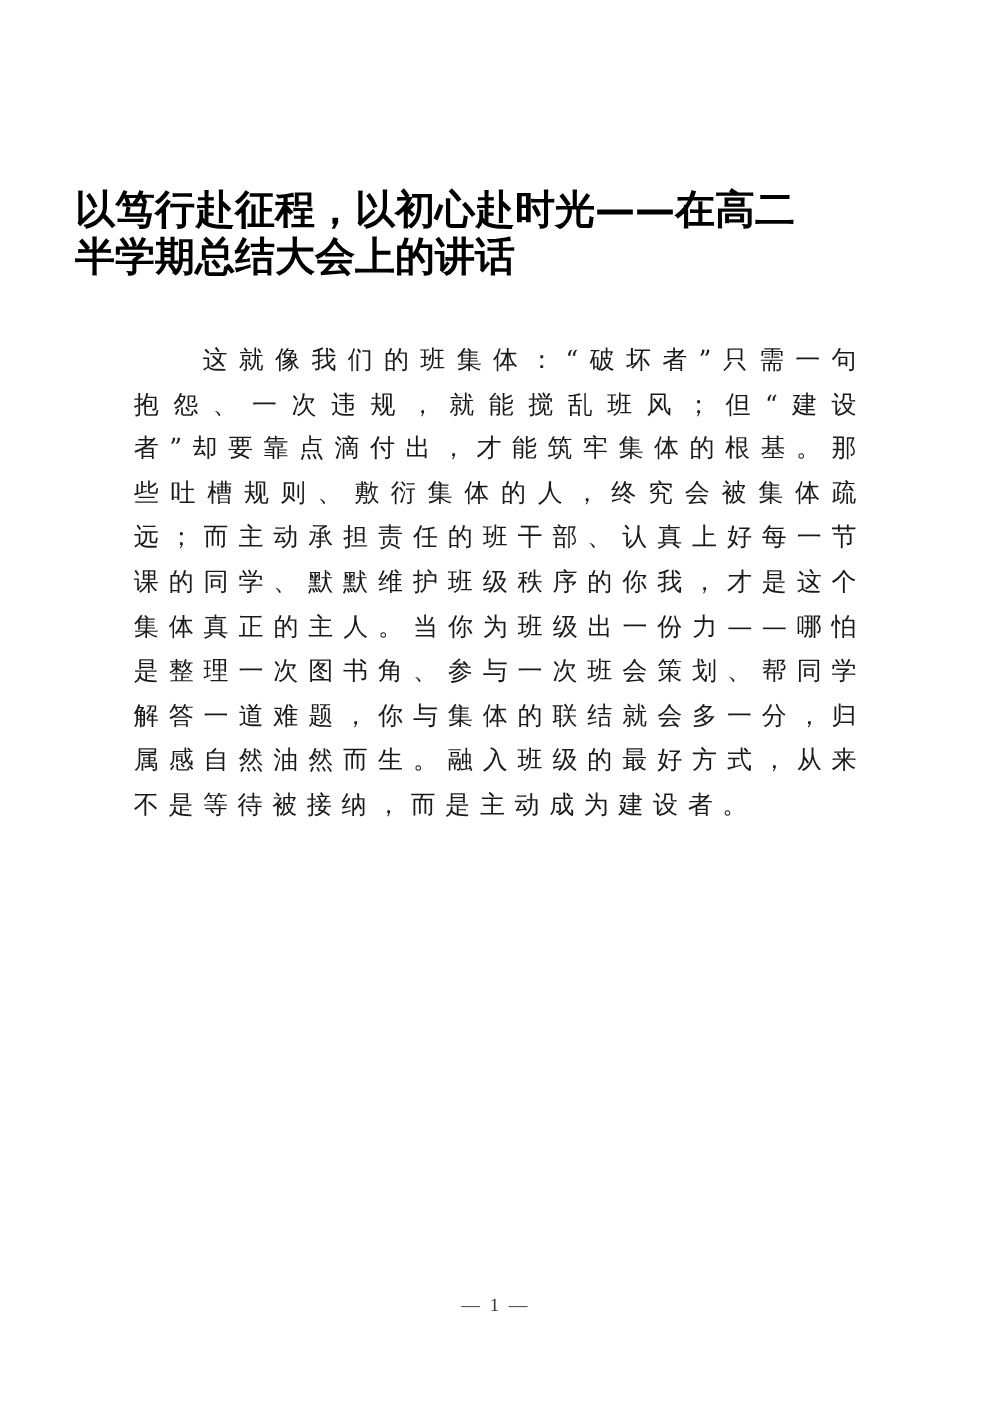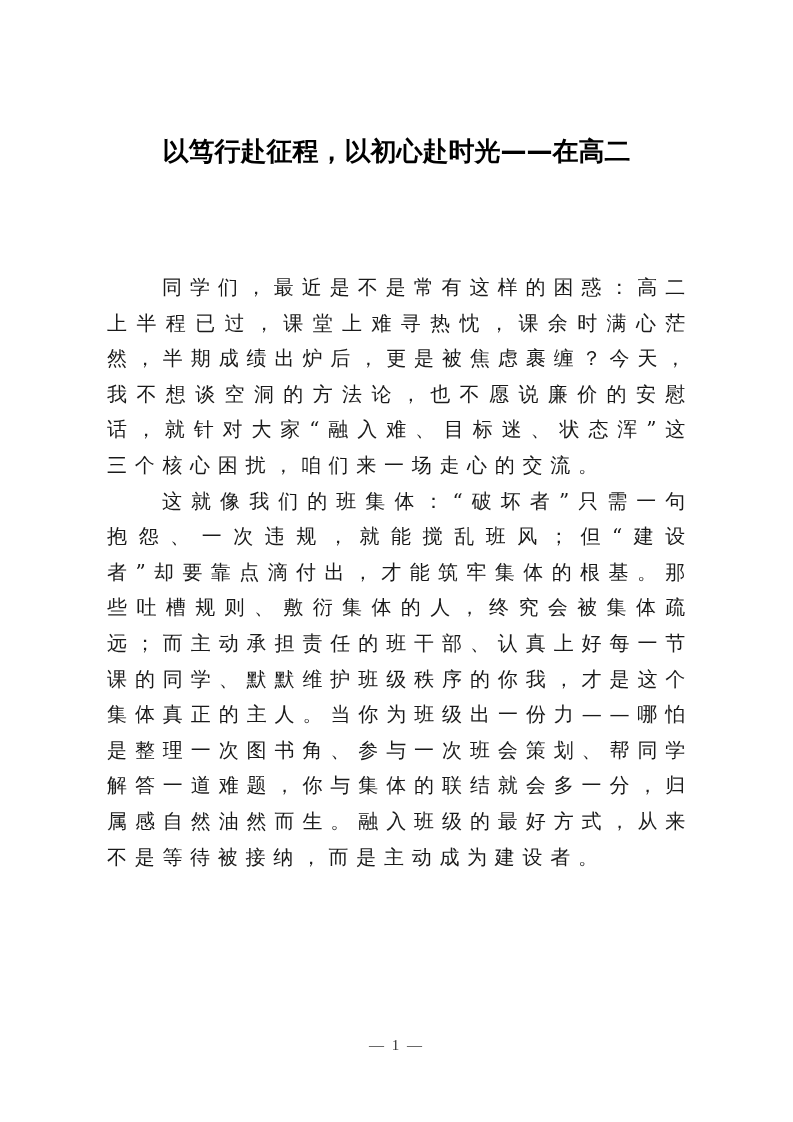--- a/index.html
+++ b/index.html
@@ -18,25 +18,25 @@
     position: absolute;
     left: 0; top: 0;
     width: 793px;
     height: 1122px;
     background: #ffffff;
   }
   .title {
     position: absolute;
     left: 60px;
     width: 673px;
-    top: 132px;
-    text-align: center;
+    top: 148px;
+    text-align: left;
     font-family: "DejaVu Sans", sans-serif;
     font-weight: bold;
-    font-size: 26px;
+    font-size: 32px;
     line-height: 38px;
     letter-spacing: 0px;
     color: #000000;
   }
   .title .line { display: block; white-space: nowrap; }
   .body-text {
     position: absolute;
     left: 107px;
     top: 270px;
     width: 586px;
@@ -63,21 +63,21 @@
     color: #333333;
     letter-spacing: 2px;
   }
 </style>
 </head>
 <body>
 
 <div class="page">
   <h1 class="title" style="margin:0;">
     <span class="line">以笃行赴征程，以初心赴时光——在高二</span>
+    <span class="line">半学期总结大会上的讲话</span>
   </h1>
 
   <div class="body-text">
-    <p class="para">同学们，最近是不是常有这样的困惑：高二上半程已过，课堂上难寻热忱，课余时满心茫然，半期成绩出炉后，更是被焦虑裹缠？今天，我不想谈空洞的方法论，也不愿说廉价的安慰话，就针对大家“融入难、目标迷、状态浑”这三个核心困扰，咱们来一场走心的交流。</p>
     <p class="para">这就像我们的班集体：“破坏者”只需一句抱怨、一次违规，就能搅乱班风；但“建设者”却要靠点滴付出，才能筑牢集体的根基。那些吐槽规则、敷衍集体的人，终究会被集体疏远；而主动承担责任的班干部、认真上好每一节课的同学、默默维护班级秩序的你我，才是这个集体真正的主人。当你为班级出一份力——哪怕是整理一次图书角、参与一次班会策划、帮同学解答一道难题，你与集体的联结就会多一分，归属感自然油然而生。融入班级的最好方式，从来不是等待被接纳，而是主动成为建设者。</p>
   </div>
 
   <div class="page-number">— 1 —</div>
 </div>
 
 </body></html>

